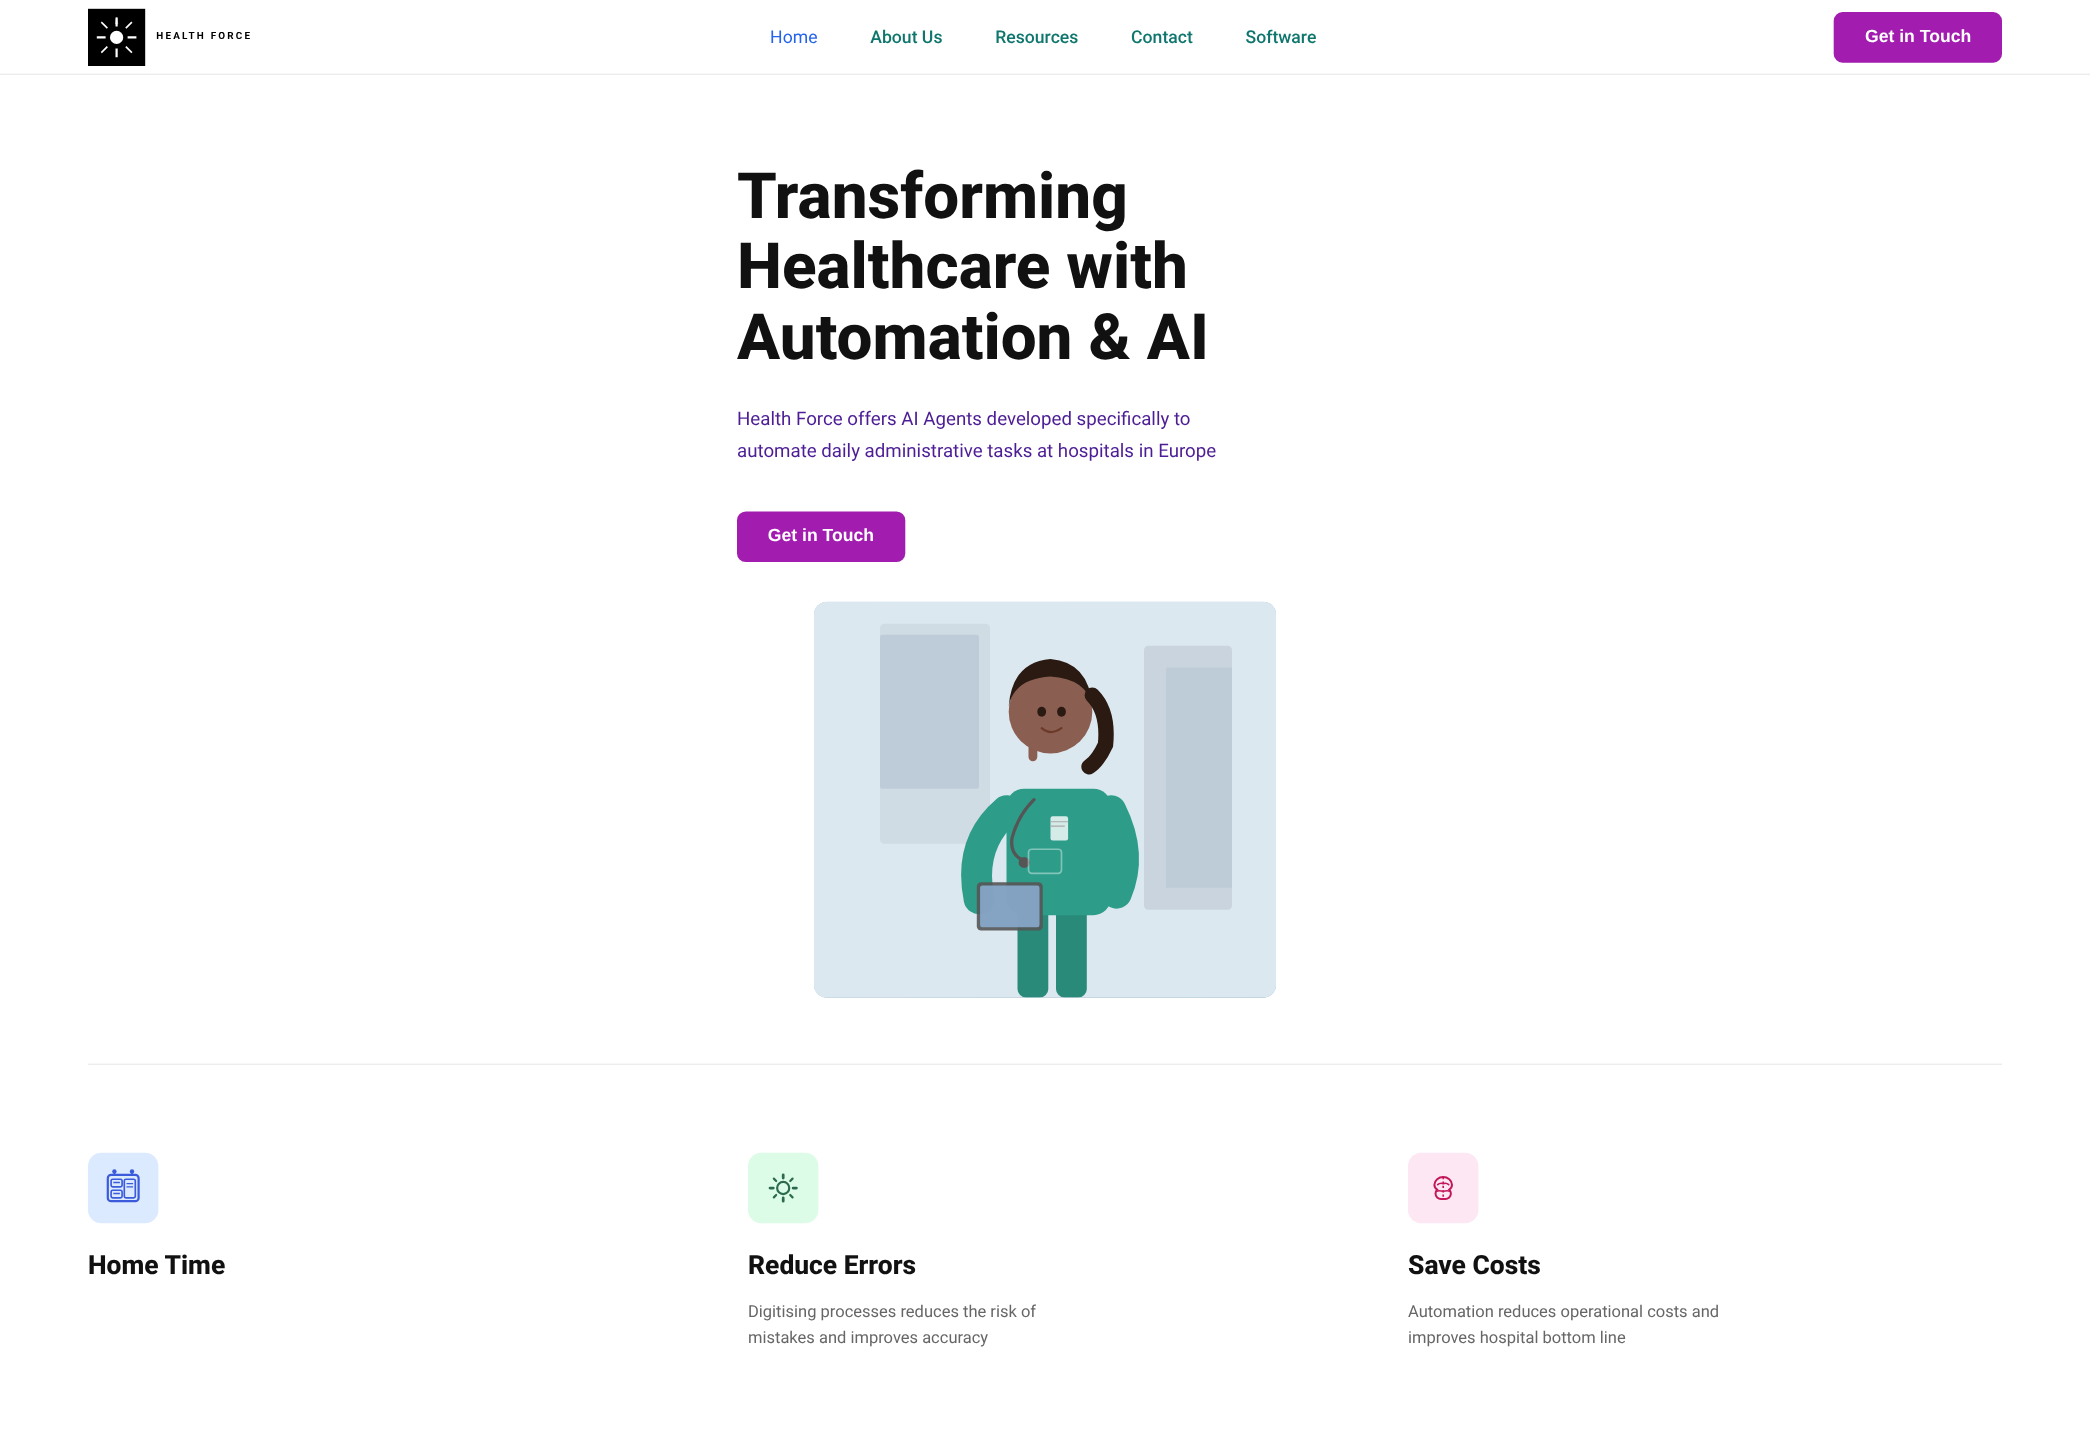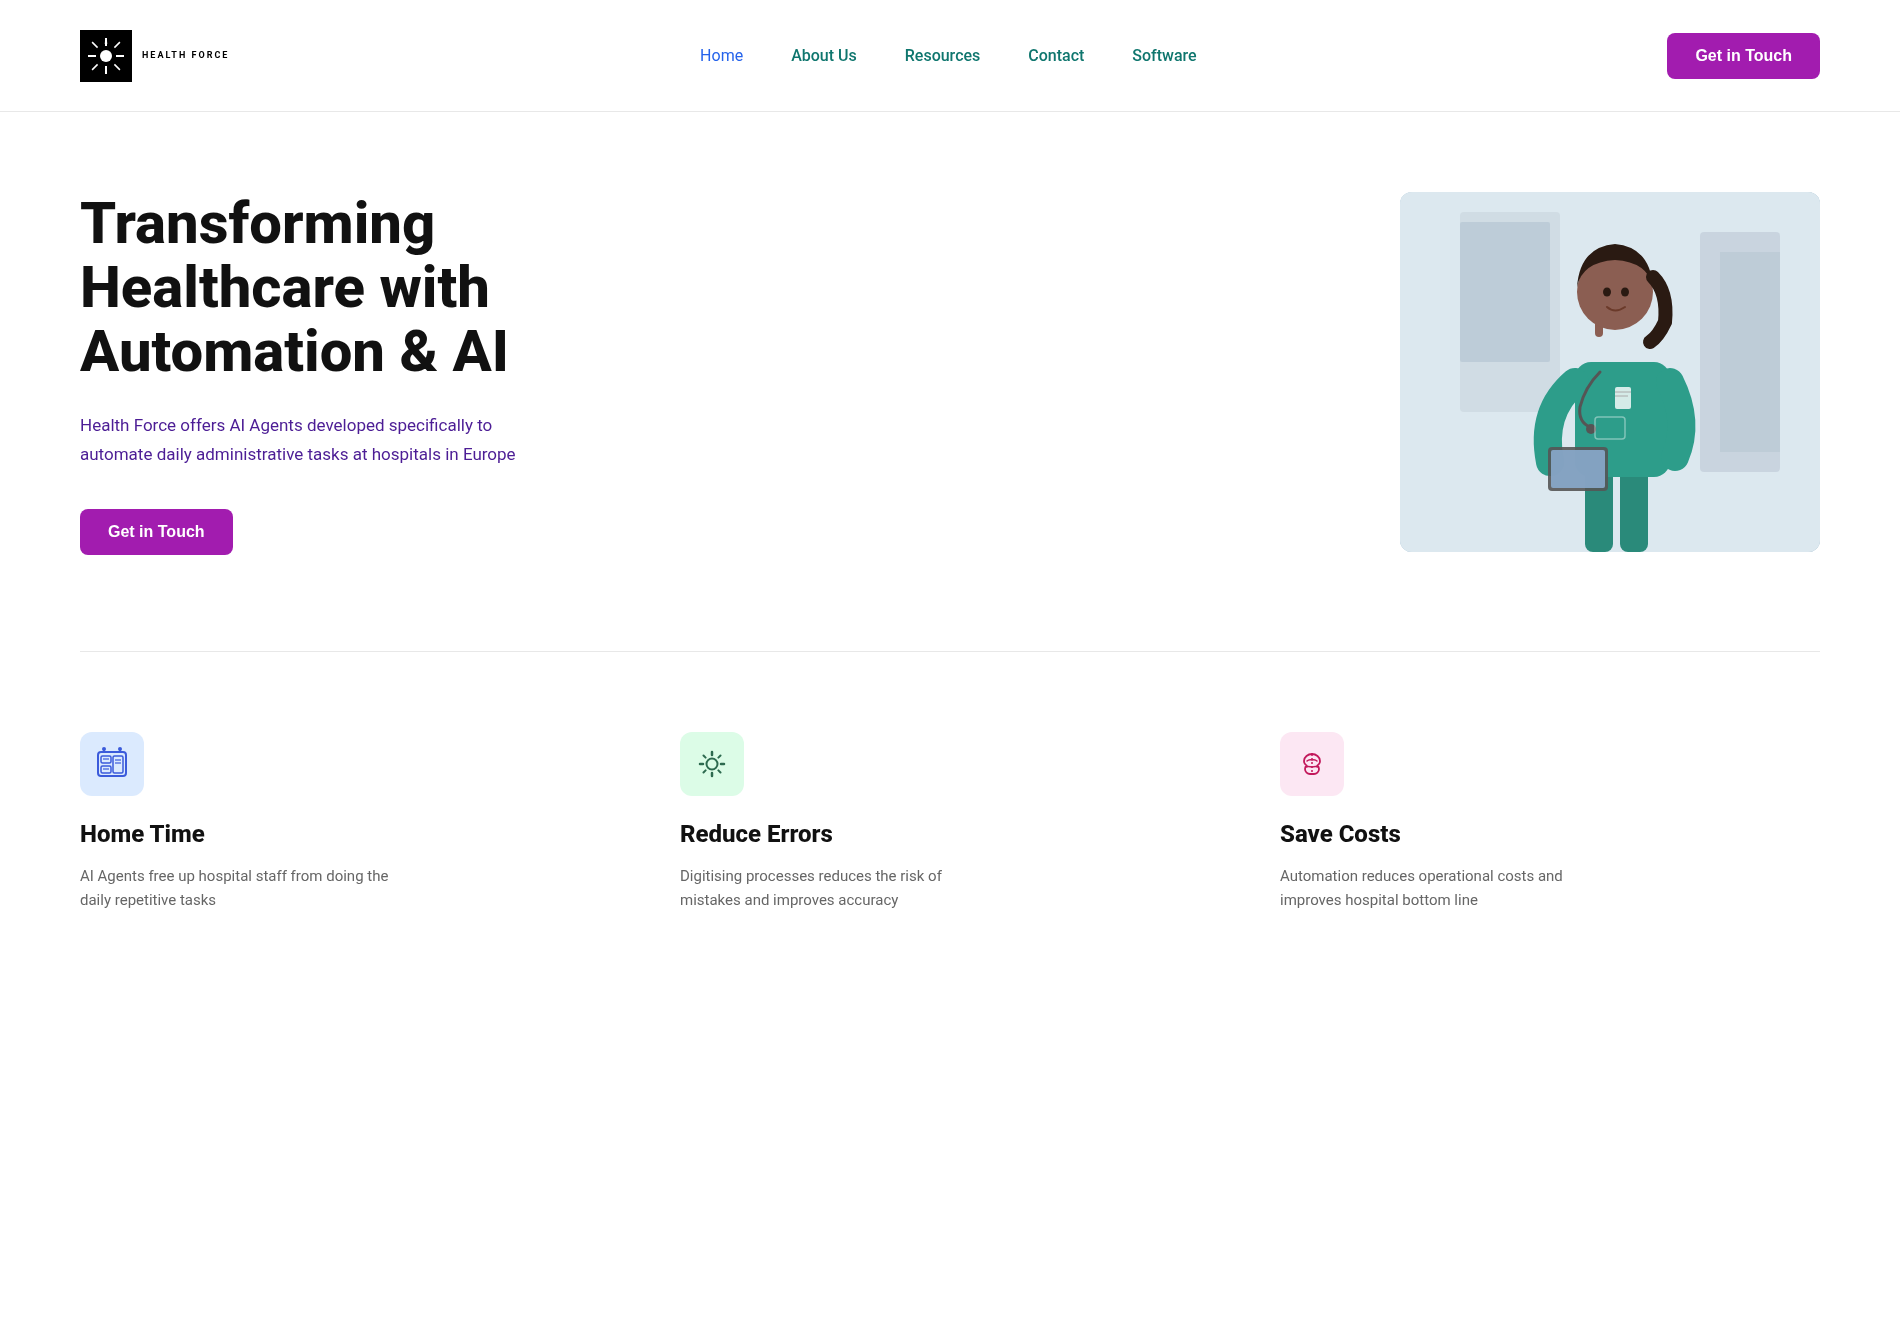--- a/index.html
+++ b/index.html
@@ -14,21 +14,21 @@
       color: #1a1a1a;
       min-height: 1321px;
     }
 
     
     header {
       display: flex;
       align-items: center;
       justify-content: space-between;
       padding: 0 80px;
-      height: 112px;
+      height: 68px;
       border-bottom: 1px solid #e8e8e8;
       background: #fff;
     }
 
     .logo-area {
       display: flex;
       align-items: center;
       gap: 10px;
     }
 
@@ -83,24 +83,26 @@
       font-size: 16px;
       font-weight: 600;
       cursor: pointer;
       text-decoration: none;
       display: inline-block;
     }
 
     
     .hero {
       display: flex;
+      align-items: center;
       justify-content: space-between;
       padding: 80px 80px 60px 80px;
       max-width: 1900px;
       margin: 0 auto;
+      flex-direction: column;
     }
 
     .hero-content {
       max-width: 560px;
     }
 
     .hero-title {
       font-size: 58px;
       font-weight: 800;
       line-height: 1.1;
@@ -347,21 +349,20 @@
         <line x1="9" y1="23" x2="15" y2="23" stroke="#3b5bdb" stroke-width="1.2"></line>
         <line x1="21" y1="14" x2="27" y2="14" stroke="#3b5bdb" stroke-width="1.2"></line>
         <line x1="21" y1="17" x2="27" y2="17" stroke="#3b5bdb" stroke-width="1.2"></line>
         <circle cx="10" cy="3" r="2" fill="#3b5bdb"></circle>
         <circle cx="26" cy="3" r="2" fill="#3b5bdb"></circle>
         <line x1="10" y1="3" x2="10" y2="6" stroke="#3b5bdb" stroke-width="1.5"></line>
         <line x1="26" y1="3" x2="26" y2="6" stroke="#3b5bdb" stroke-width="1.5"></line>
       </svg>
     </div>
     <h3 class="feature-title">Home Time</h3>
-    <p class="feature-description">AI Agents free up hospital staff from doing the daily repetitive tasks</p>
   </div>
 
   <div class="feature-item">
     <div class="feature-icon-wrap green">
       <svg width="36" height="36" viewBox="0 0 36 36" fill="none" xmlns="http://www.w3.org/2000/svg">
 
         <circle cx="18" cy="18" r="14" fill="#dcfce7"></circle>
         <circle cx="18" cy="18" r="5.5" stroke="#2d6a4f" stroke-width="2" fill="none"></circle>
         <path d="M18 6 L18 9 M18 27 L18 30 M6 18 L9 18 M27 18 L30 18" stroke="#2d6a4f" stroke-width="2.5" stroke-linecap="round"></path>
         <path d="M9.5 9.5 L11.6 11.6 M24.4 24.4 L26.5 26.5 M26.5 9.5 L24.4 11.6 M11.6 24.4 L9.5 26.5" stroke="#2d6a4f" stroke-width="2" stroke-linecap="round"></path>

